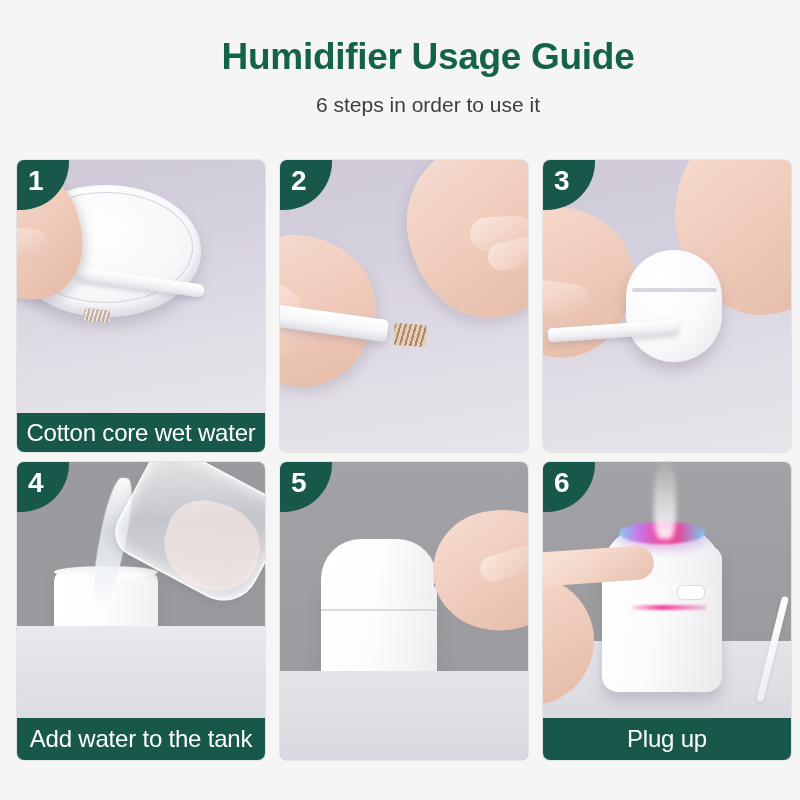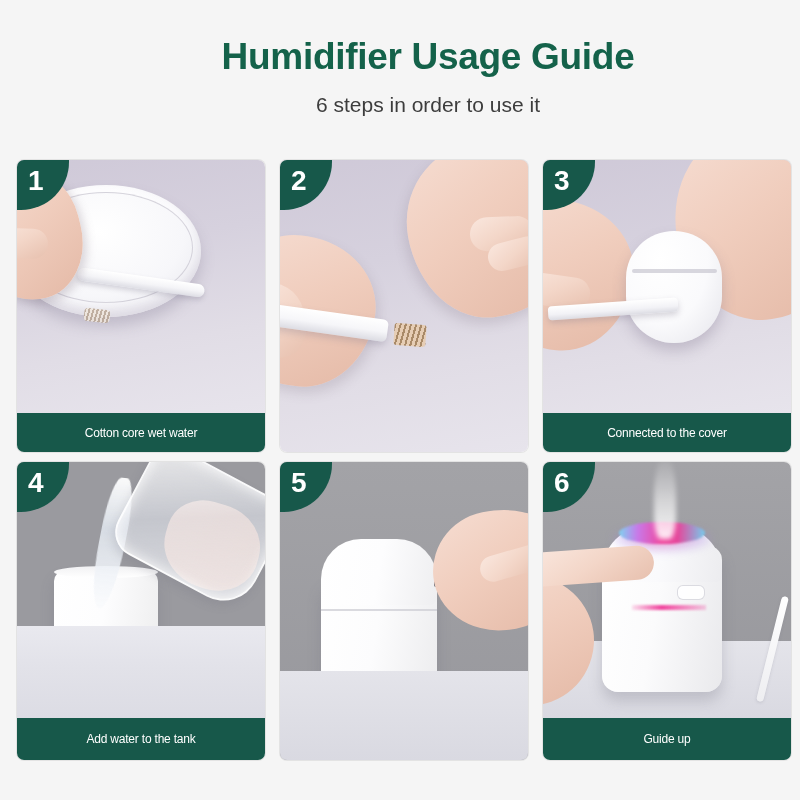--- a/index.html
+++ b/index.html
@@ -82,21 +82,21 @@
     display: flex;
     align-items: flex-start;
     justify-content: flex-start;
     padding: 7px 0 0 11px;
   }
 
   .caption {
     flex: 0 0 39px;
     background: #17584a;
     color: #ffffff;
-    font-size: 12px;
+    font-size: 24px;
     font-weight: 500;
     display: flex;
     align-items: center;
     justify-content: center;
     text-align: center;
     letter-spacing: -0.2px;
   }
   .panel.r2 .caption { flex-basis: 42px; }
 
   
@@ -531,21 +531,20 @@
           <div class="p3-lid">
             <div class="p3-lid-seam"></div>
           </div>
           <div class="p3-stick"></div>
           <div class="p3-handL skin">
             <div class="p3-handL-f skin-l"></div>
           </div>
         </div>
         <div class="badge">3</div>
       </div>
-      <div class="caption">Connected to the cover</div>
     </div>
 
     <div class="panel r2">
       <div class="photo">
         <div class="scene bg-grey">
           <div class="p4-tank">
             <div class="p4-h2o">H₂O</div>
           </div>
           <div class="p4-stream"></div>
           <div class="p4-glass-hand skin"></div>
@@ -581,17 +580,17 @@
           <div class="p6-led-glow"></div>
           <div class="p6-led"></div>
           <div class="p6-mist"></div>
           <div class="p6-btn"></div>
           <div class="p6-pinkline"></div>
           <div class="p6-hand skin"></div>
           <div class="p6-finger skin-l"></div>
         </div>
         <div class="badge">6</div>
       </div>
-      <div class="caption">Guide up</div>
+      <div class="caption">Plug up</div>
     </div>
 
   </div>
 </div>
 
 </body></html>

